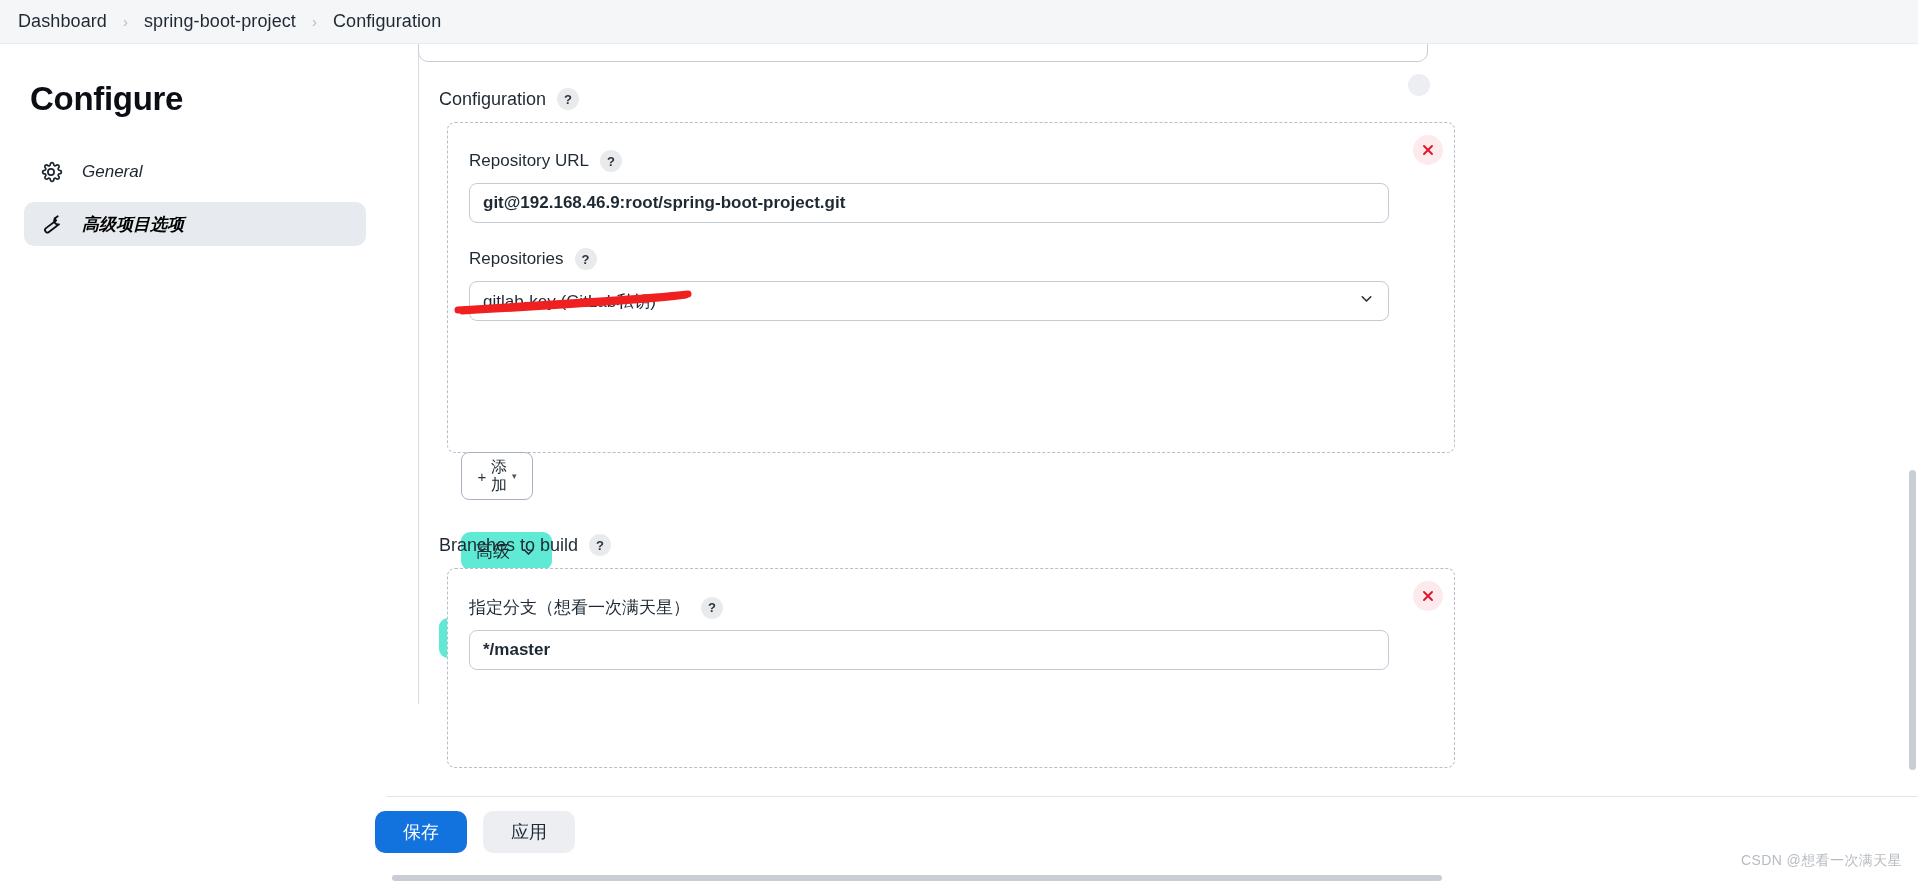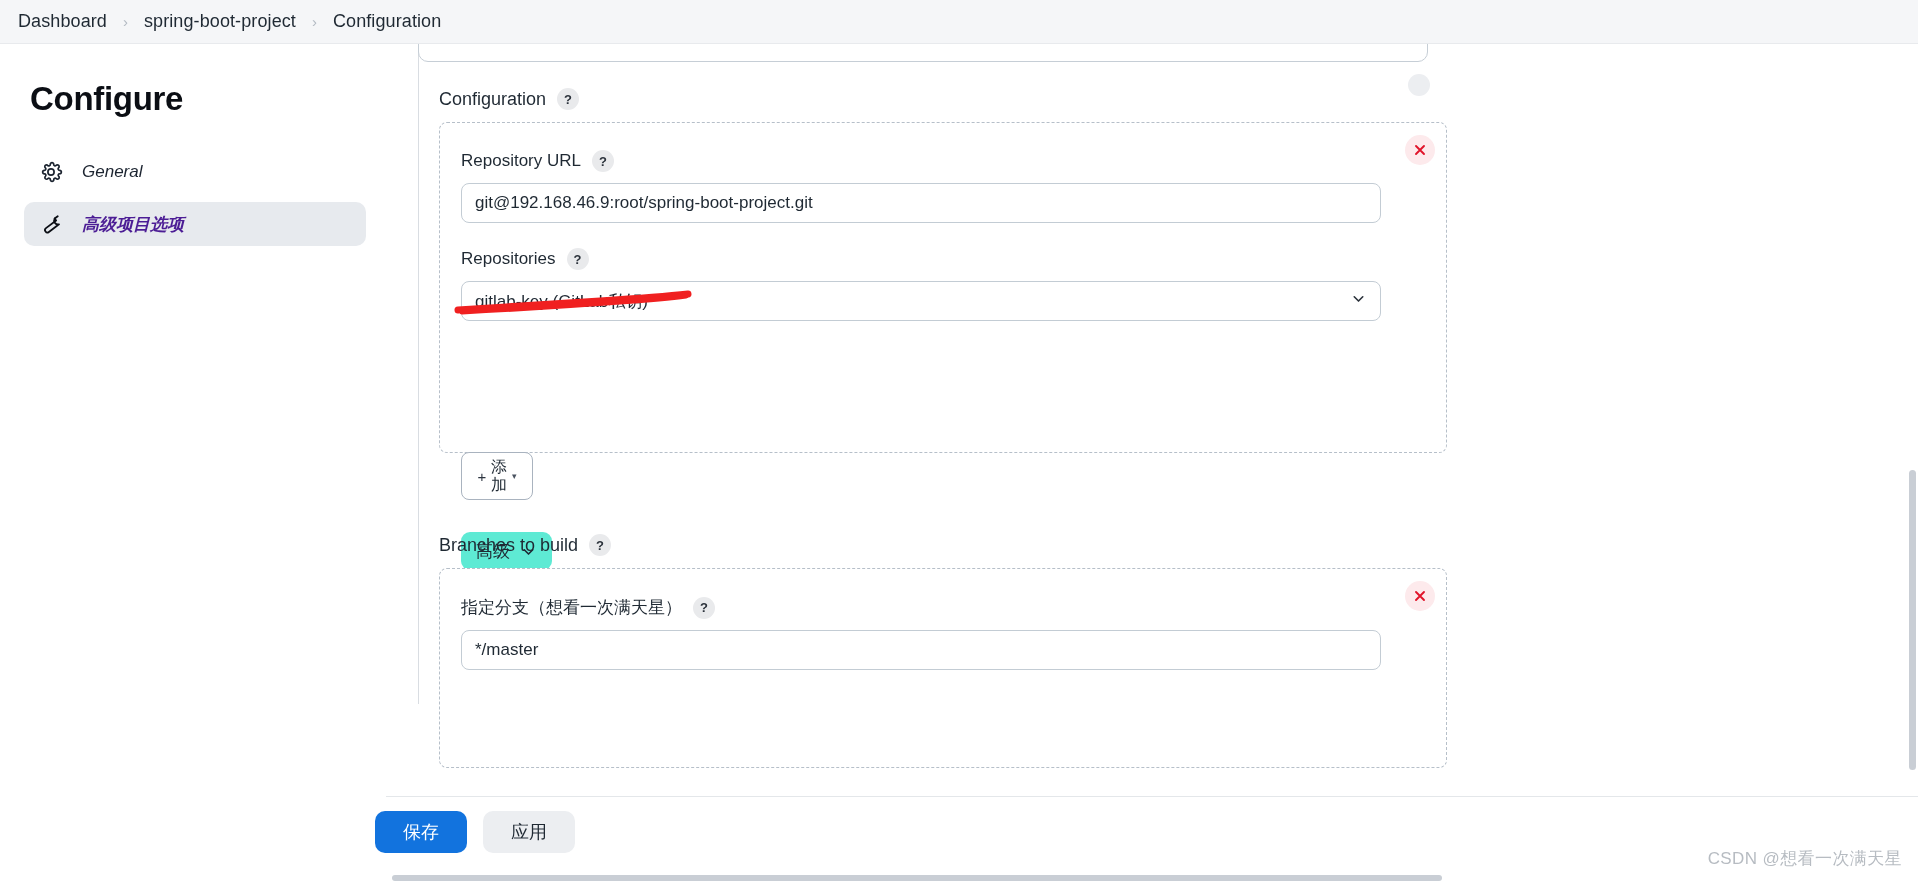--- a/index.html
+++ b/index.html
@@ -52,21 +52,21 @@
     cursor: pointer;
   }
   .nav-item.active { background: #e7eaee; }
   .nav-item .nav-ico {
     width: 26px; height: 26px;
     margin-right: 18px;
     display: flex; align-items: center; justify-content: center;
     flex: none;
   }
   .nav-label { font-size: 17px; color: #1c2430; white-space: nowrap; font-style: italic; }
-  .nav-item.active .nav-label { font-weight: bold; color:#4c1d95; }
+  .nav-item.active .nav-label { font-weight: bold; color:#000000; }
 
   
   .main {
     position: absolute; top: 44px; left: 386px;
     width: 1532px; height: 838px;
     background: #fff;
     overflow: hidden;
   }
   .main-rail {
     position: absolute; left: 32px; top: 0;
@@ -96,39 +96,40 @@
 
   .help-badge {
     width: 22px; height: 22px; border-radius: 50%;
     background: #e9eaec; color: #2b323b;
     font-size: 13px; font-weight: bold;
     display: inline-flex; align-items: center; justify-content: center;
     cursor: pointer; flex: none;
   }
 
   .dashed-block {
-    position: absolute; left: 53px;
+    position: absolute; left: 61px;
     border: 1px dashed #b6bfc9; border-radius: 8px;
     background: #fff;
   }
 
   .field-label {
     display: flex; align-items: center; gap: 11px;
     font-size: 17px; color: #1f2933;
     margin-bottom: 11px;
   }
 
   .text-input {
     width: 100%; height: 40px;
     border: 1px solid #c3ccd4; border-radius: 8px;
     background: #fff;
     font-size: 17px; color: #1f2933;
     padding: 0 13px;
     font-family: "Liberation Sans", "DejaVu Sans", sans-serif;
     outline: none;
+    font-weight: bold;
   }
   .select-input {
     width: 100%; height: 40px;
     border: 1px solid #c3ccd4; border-radius: 8px;
     background: #fff;
     font-size: 17px; color: #1f2933;
     padding: 0 36px 0 13px;
     display: flex; align-items: center;
     position: relative; cursor: pointer;
   }
@@ -230,21 +231,21 @@
     width: 1050px; height: 6px;
     background: #c9ced5; border-radius: 4px;
   }
 
   
   .annot { position: absolute; left: 0; top: 0; pointer-events: none; z-index: 25; }
 
   
   .watermark {
     position: absolute; right: 16px; bottom: 12px;
-    font-size: 17px; color: #b7bcc2;
+    font-size: 14px; color: #b7bcc2;
     letter-spacing: .4px;
     z-index: 40;
   }
 </style>
 </head>
 <body>
 
 <div class="page">
 
   <div class="breadcrumb-bar">

